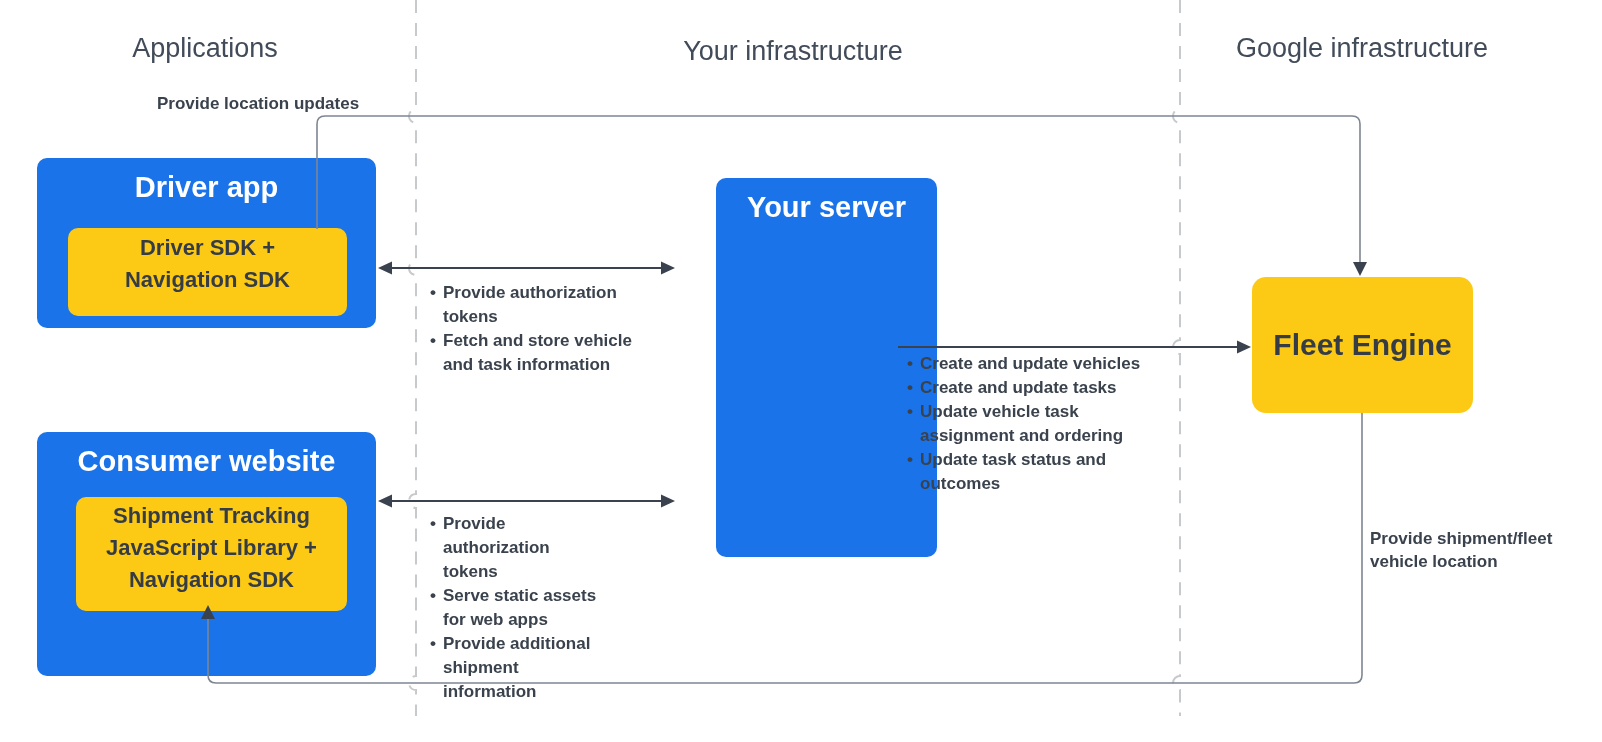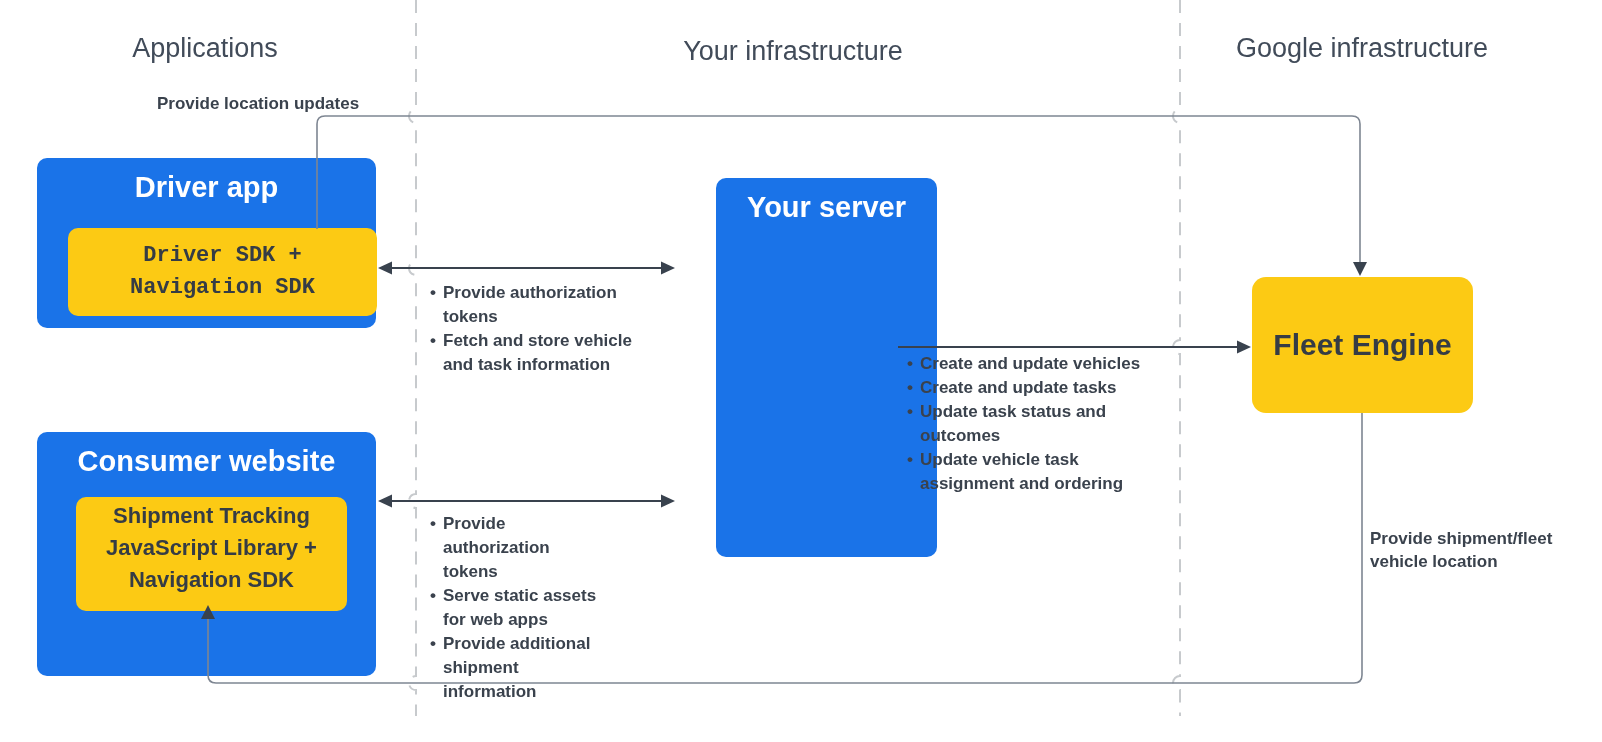--- a/index.html
+++ b/index.html
@@ -96,21 +96,21 @@
 <body>
 
 <div class="canvas">
 
   <div class="col-header" style="left:205px; top:33px;">Applications</div>
   <div class="col-header" style="left:793px; top:36px;">Your infrastructure</div>
   <div class="col-header" style="left:1362px; top:33px;">Google infrastructure</div>
 
   <div class="node node-blue" style="left:37px; top:158px; width:339px; height:170px;">
     <div class="node-title">Driver app</div>
-    <div class="sdk-box" style="left:31px; top:70px; width:309px; height:88px; padding-top:12px;font-family:Liberation Mono, monospace;">
+    <div class="sdk-box" style="left:31px; top:70px; width:279px; height:88px; padding-top:4px;">
       <span class="sdk-line">Driver SDK +</span>
       <span class="sdk-line">Navigation SDK</span>
     </div>
   </div>
 
   <div class="node node-blue" style="left:37px; top:408px; width:339px; height:244px;margin-top:24px;">
     <div class="node-title">Consumer website</div>
     <div class="sdk-box" style="left:39px; top:65px; width:271px; height:114px; padding-top:3px;">
       <span class="sdk-line">Shipment Tracking</span>
       <span class="sdk-line">JavaScript Library +</span>
@@ -140,22 +140,22 @@
 
   <ul class="edge-list" id="list-website">
     <li>Provide authorization tokens</li>
     <li>Serve static assets for web apps</li>
     <li>Provide additional shipment information</li>
   </ul>
 
   <ul class="edge-list" id="list-server">
     <li>Create and update vehicles</li>
     <li>Create and update tasks</li>
+    <li>Update vehicle task assignment and ordering</li>
     <li>Update task status and outcomes</li>
-    <li>Update vehicle task assignment and ordering</li>
   </ul>
 
   <svg class="wires" width="1602" height="742" viewBox="0 0 1602 742">
 
     <path class="dashed" d="M416 0 L416 109 A7 7 0 0 0 416 123 L416 261 A7 7 0 0 0 416 275 L416 494 A7 7 0 0 0 416 508 L416 676 A7 7 0 0 0 416 690 L416 716"></path>
     <path class="dashed" d="M1180 0 L1180 109 A7 7 0 0 0 1180 123 L1180 340 A7 7 0 0 0 1180 354 L1180 676 A7 7 0 0 0 1180 690 L1180 716"></path>
 
     <path class="wire" d="M317 229 L317 124 Q317 116 325 116 L1352 116 Q1360 116 1360 124 L1360 263"></path>
     <polygon class="head" points="1360,276 1353,262 1367,262"></polygon>
 

